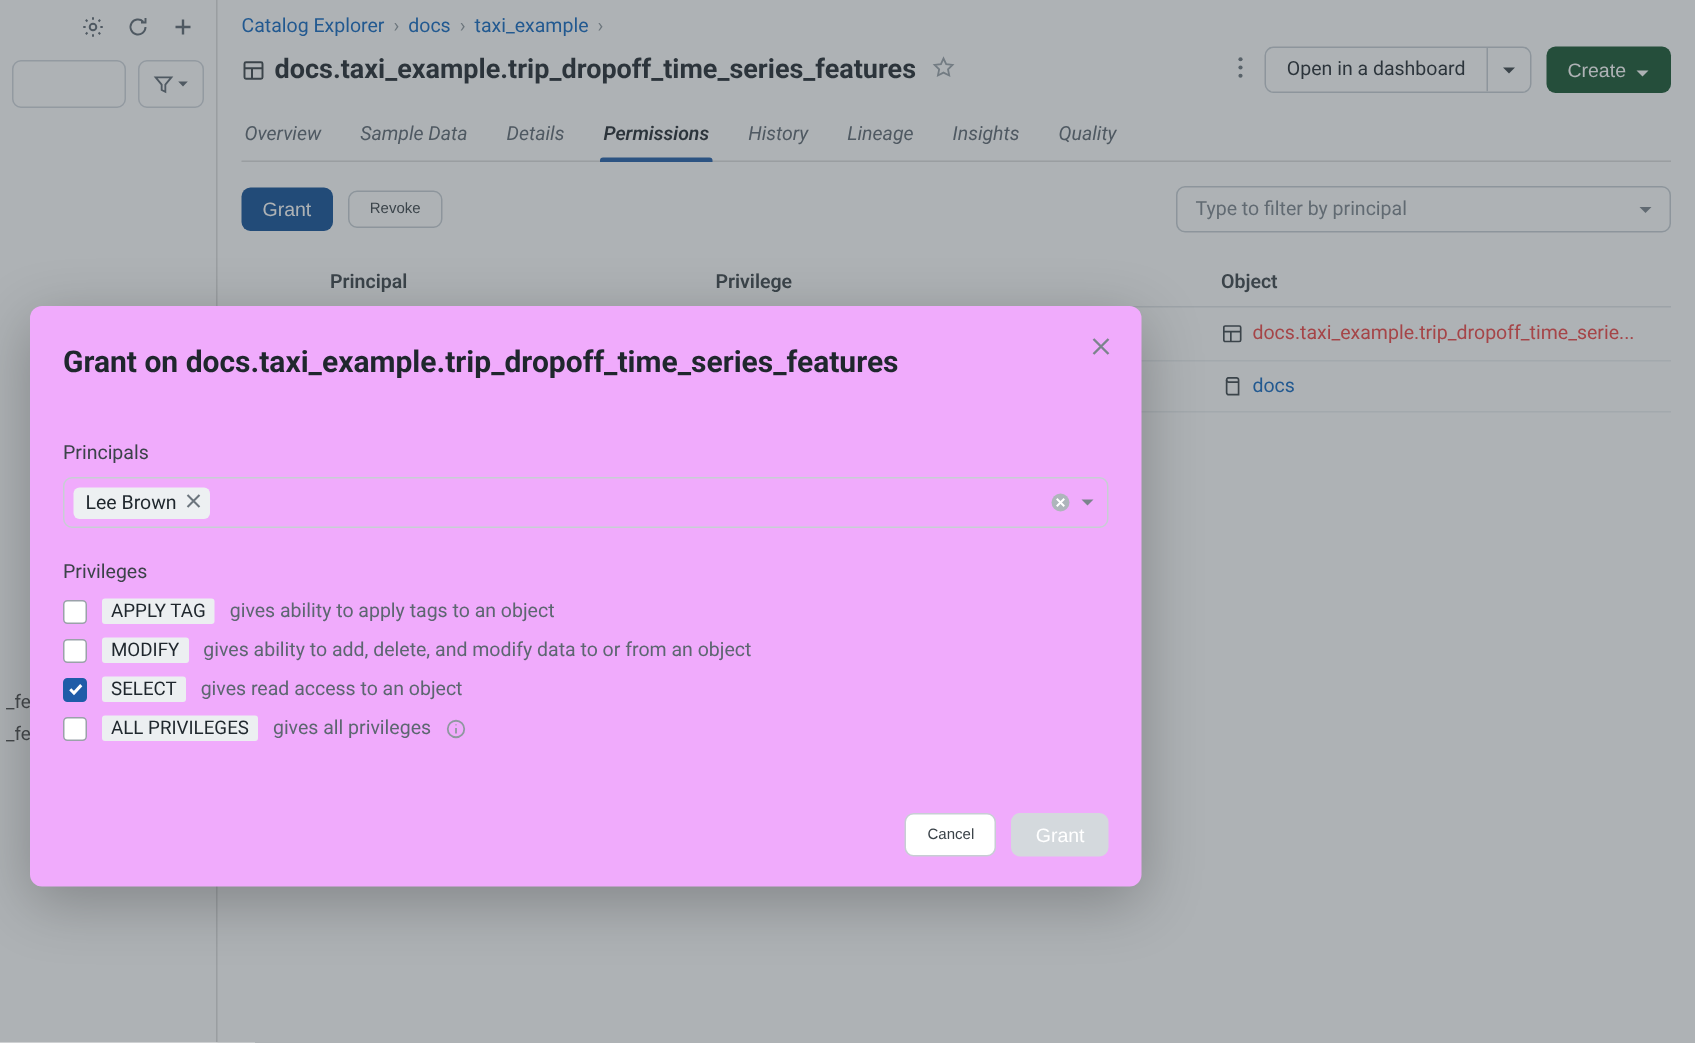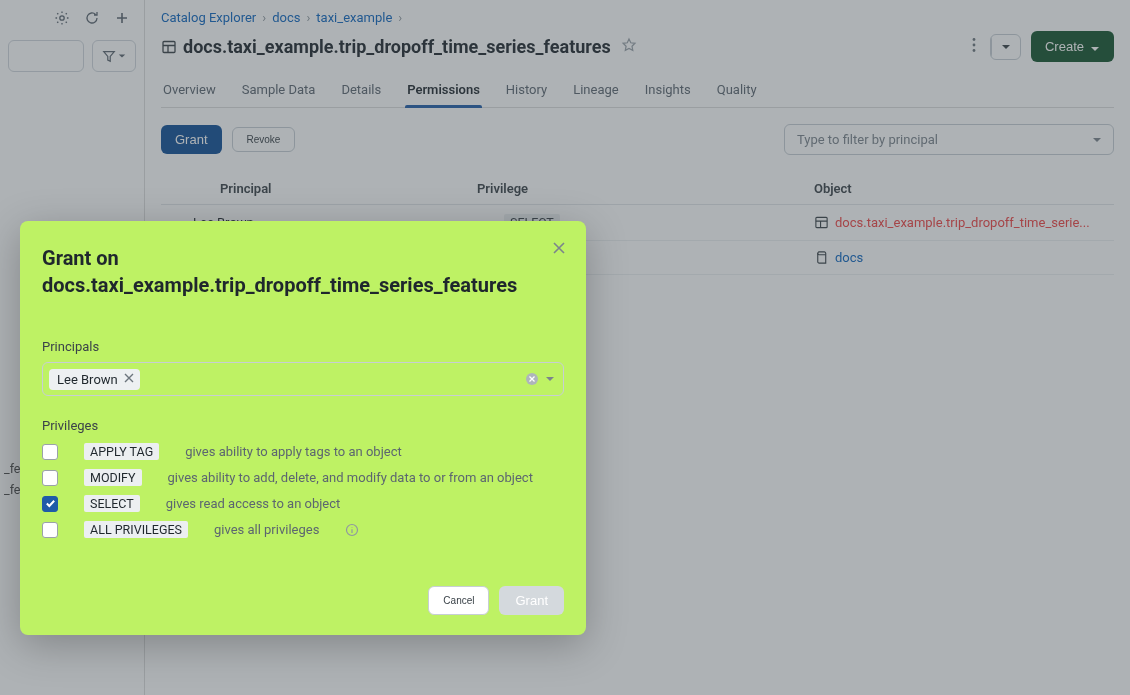--- a/index.html
+++ b/index.html
@@ -140,20 +140,21 @@
       font-weight: 500;
       cursor: pointer;
       display: flex; align-items: flex-end; gap: 6px;
     }
 
     .tabs {
       display: flex;
       gap: 22px;
       margin-top: 14px;
       border-bottom: 1px solid #dcdcdc;
+      font-style: italic;
     }
     .tab {
       padding: 6px 2px 10px;
       font-size: 13px;
       color: #5c6670;
       cursor: pointer;
       position: relative;
     }
     .tab.active {
       color: #1f272d;
@@ -248,23 +249,23 @@
 
     
     .overlay {
       position: absolute;
       inset: 0;
       background: rgba(63,71,78,0.42);
     }
     .modal {
       position: absolute;
       left: 20px;
-      top: 221px;
-      width: 566px;
-      background: #bef264;
+      top: 204px;
+      width: 741px;
+      background: #f0abfc;
       border-radius: 8px;
       box-shadow: 0 10px 40px rgba(0,0,0,0.25);
       padding: 24px 22px 20px;
     }
     .modal-close {
       position: absolute;
       top: 16px; right: 16px;
       color: #7b848c;
       cursor: pointer;
       width: 22px; height: 22px;
@@ -317,21 +318,21 @@
       color: #aeb5bb;
     }
     .clear-circle {
       width: 14px; height: 14px;
     }
 
     .priv-list { display: flex; flex-direction: column; gap: 9px; }
     .priv-row {
       display: flex;
       align-items: center;
-      gap: 26px;
+      gap: 10px;
       font-size: 13px;
     }
     .cb {
       width: 16px; height: 16px;
       border: 1.5px solid #9aa2a9;
       border-radius: 3px;
       background: #fff;
       cursor: pointer;
       flex-shrink: 0;
       display: flex; align-items: center; justify-content: center;
@@ -433,20 +434,21 @@
     </div>
     <div class="title-right">
       <span class="kebab">
         <svg width="4" height="16" viewBox="0 0 4 16" fill="currentColor">
             <circle cx="2" cy="2.5" r="1.4"></circle>
             <circle cx="2" cy="8" r="1.4"></circle>
             <circle cx="2" cy="13.5" r="1.4"></circle>
           </svg>
       </span>
       <div class="split-btn">
+        <div class="main-part">Open in a dashboard</div>
         <div class="drop-part">
           <svg width="10" height="10" viewBox="0 0 10 10" fill="#3a4248">
               <path d="M1 3l4 4 4-4z"></path>
             </svg>
         </div>
       </div>
       <button class="create-btn">
         <span>Create</span>
         <svg width="10" height="10" viewBox="0 0 10 10" fill="#fff">
             <path d="M1 3l4 4 4-4z"></path>

